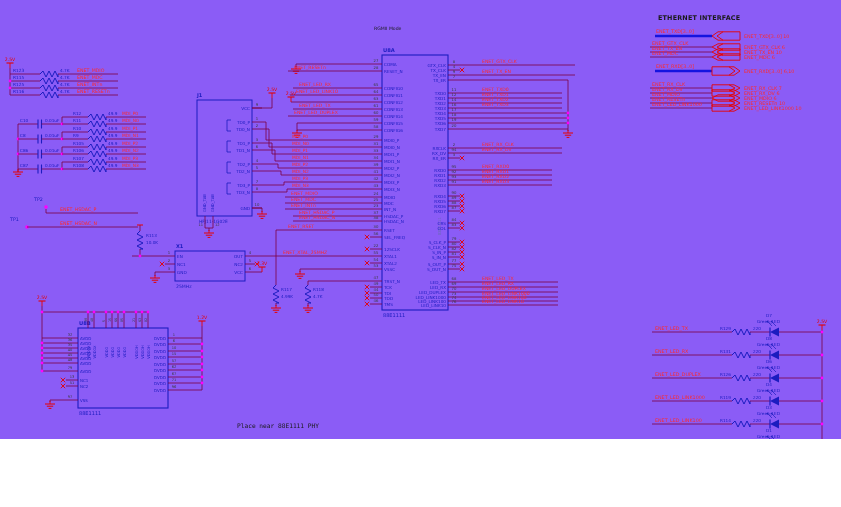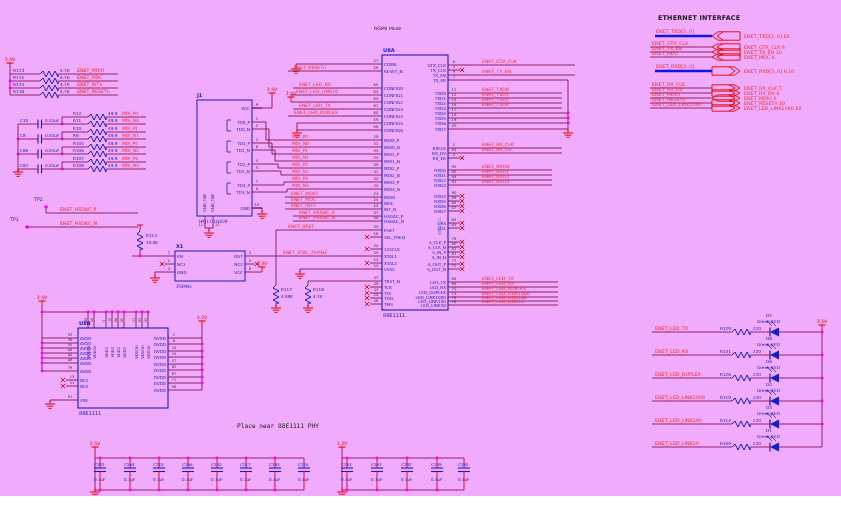--- a/index.html
+++ b/index.html
@@ -1,16 +1,16 @@
 <!DOCTYPE html>
 <html><head>
 <meta charset="utf-8">
 <style>
   html,body{margin:0;padding:0;background:#ffffff;}
-  .stage{width:841px;height:496px;background:#f0abfc;position:relative;overflow:hidden;}
+  .stage{width:841px;height:439px;background:#8b5cf6;position:relative;overflow:hidden;}
   svg{font-family:"DejaVu Sans",sans-serif;}
   svg text{font-family:"DejaVu Sans",sans-serif;}
   .title{font-size:6.4px;fill:#1a1a1a;font-weight:bold;letter-spacing:.2px;}
   .small-black{font-size:4.6px;fill:#1a1a1a;}
   .note{font-size:6.2px;fill:#1a1a1a;font-family:"DejaVu Sans Mono",monospace;}
 </style>
 </head>
 <body>
 
 <div class="stage">

